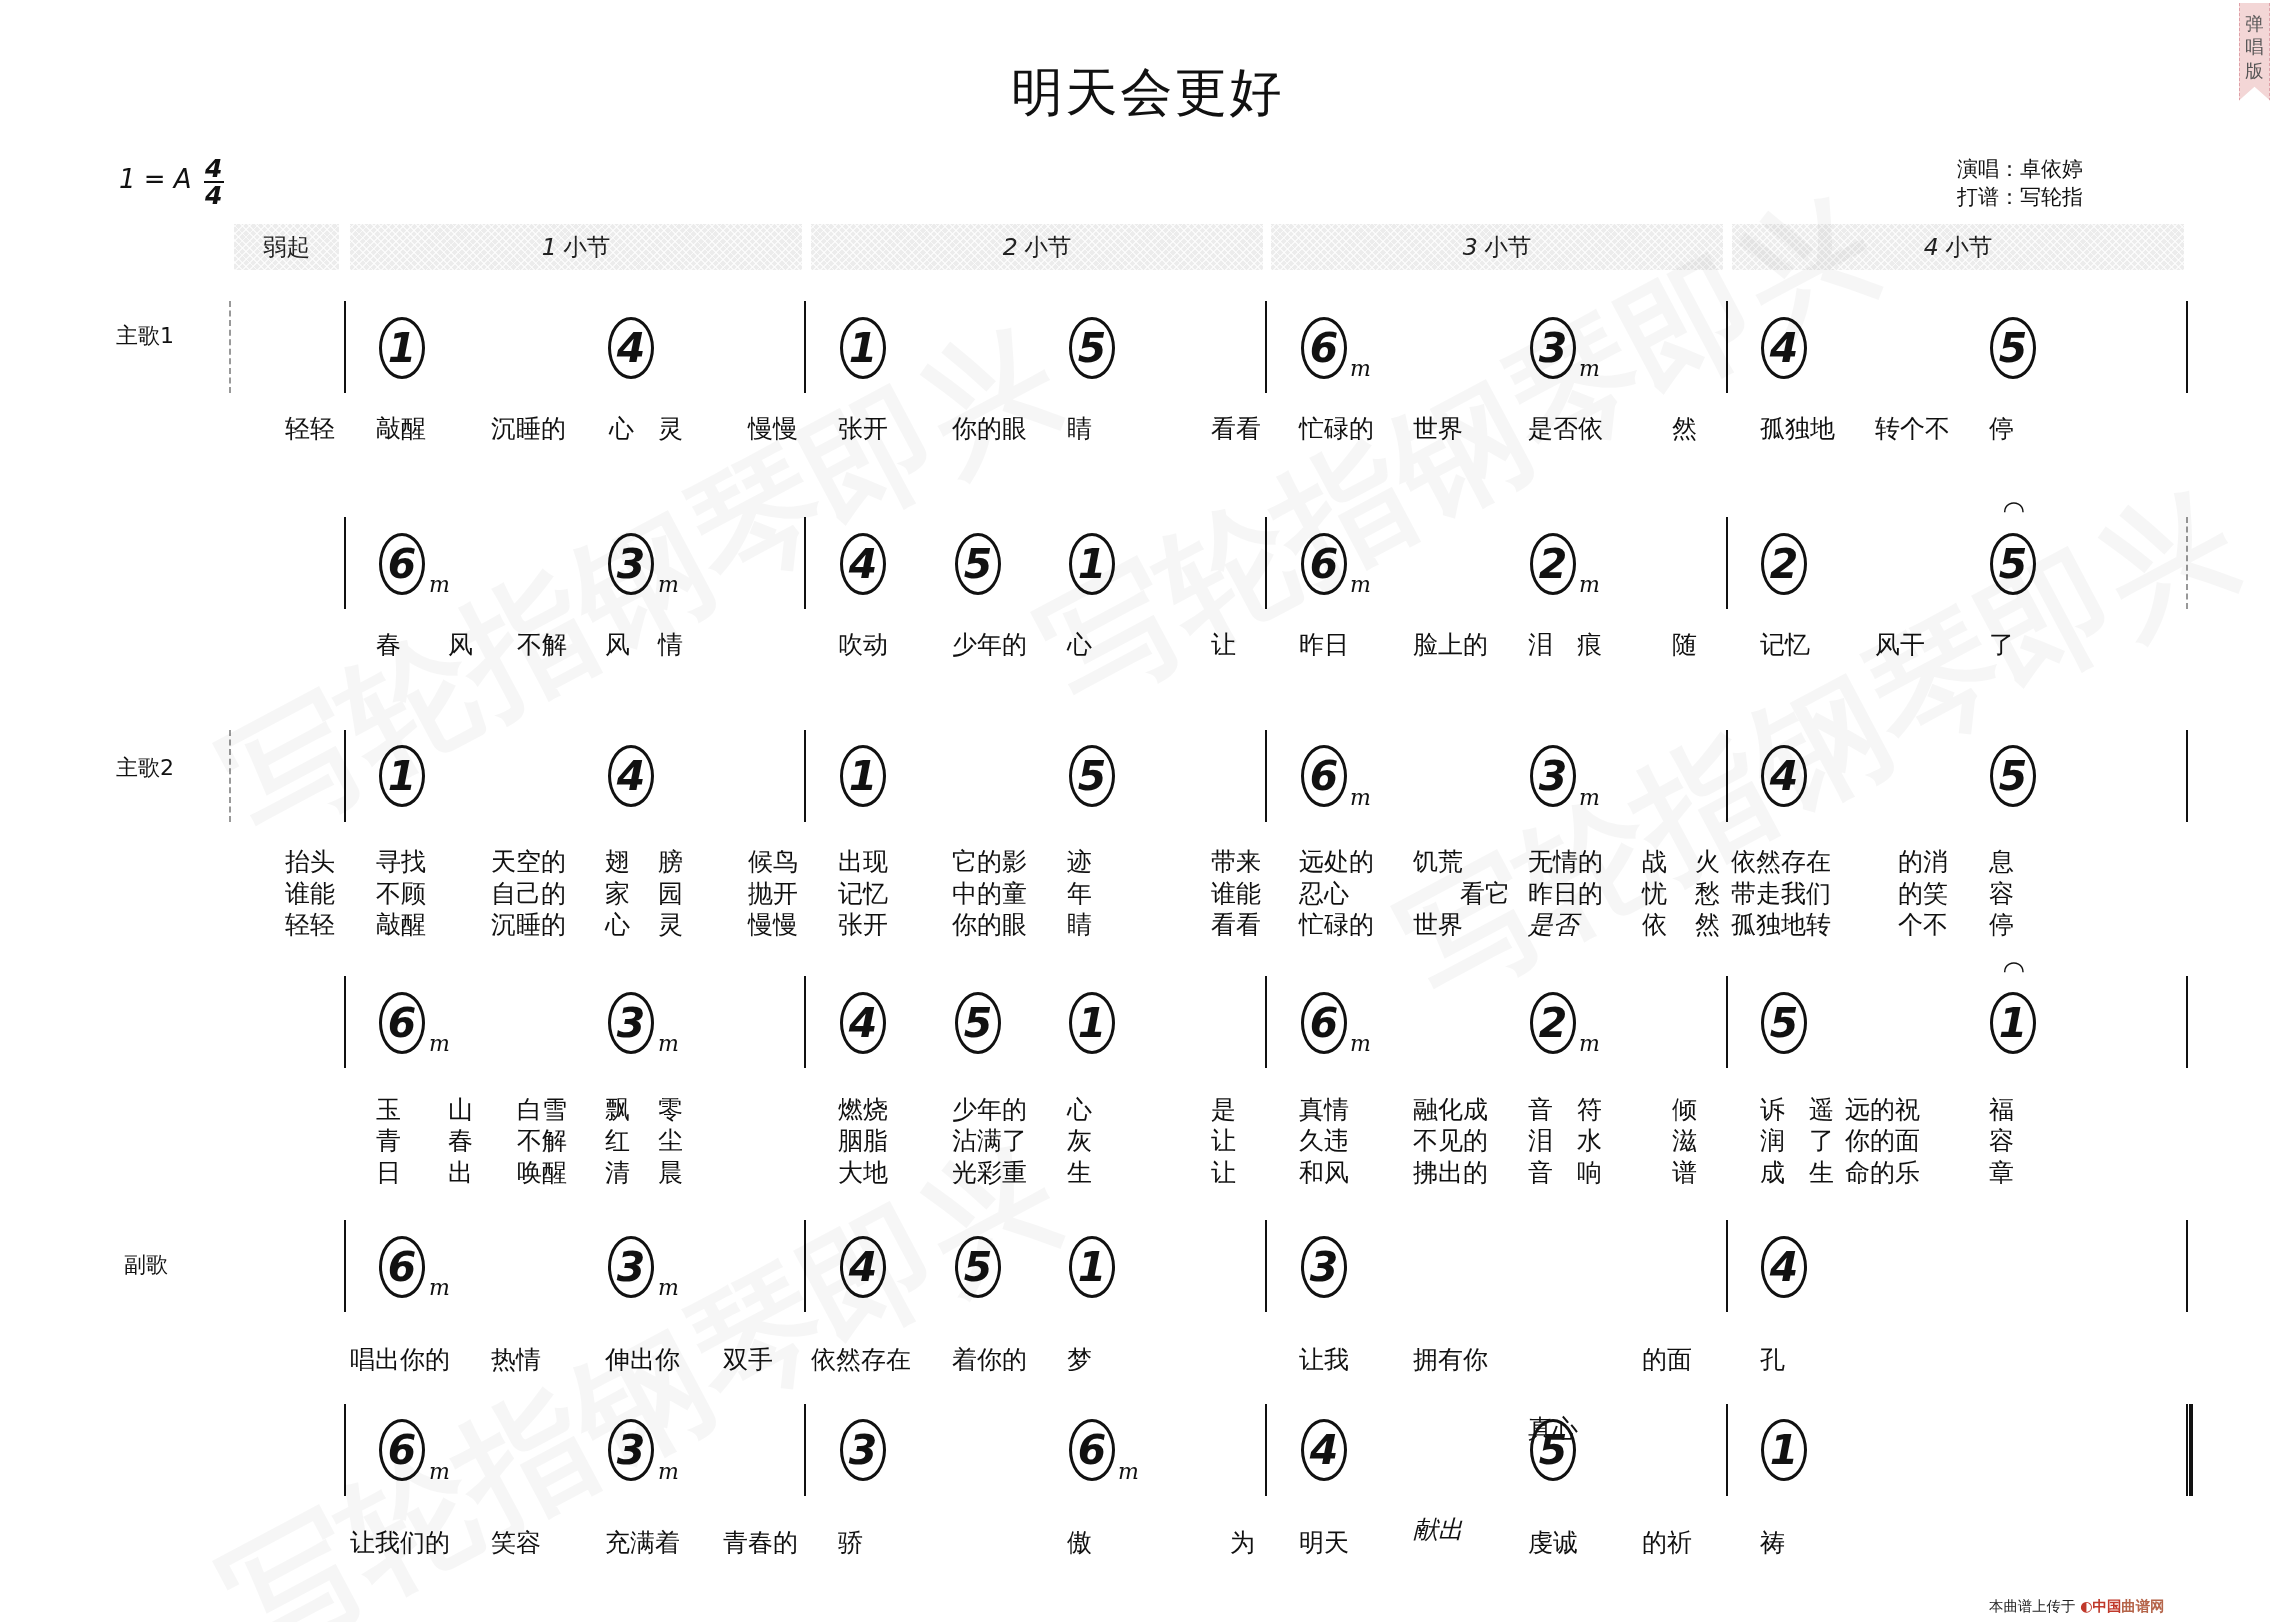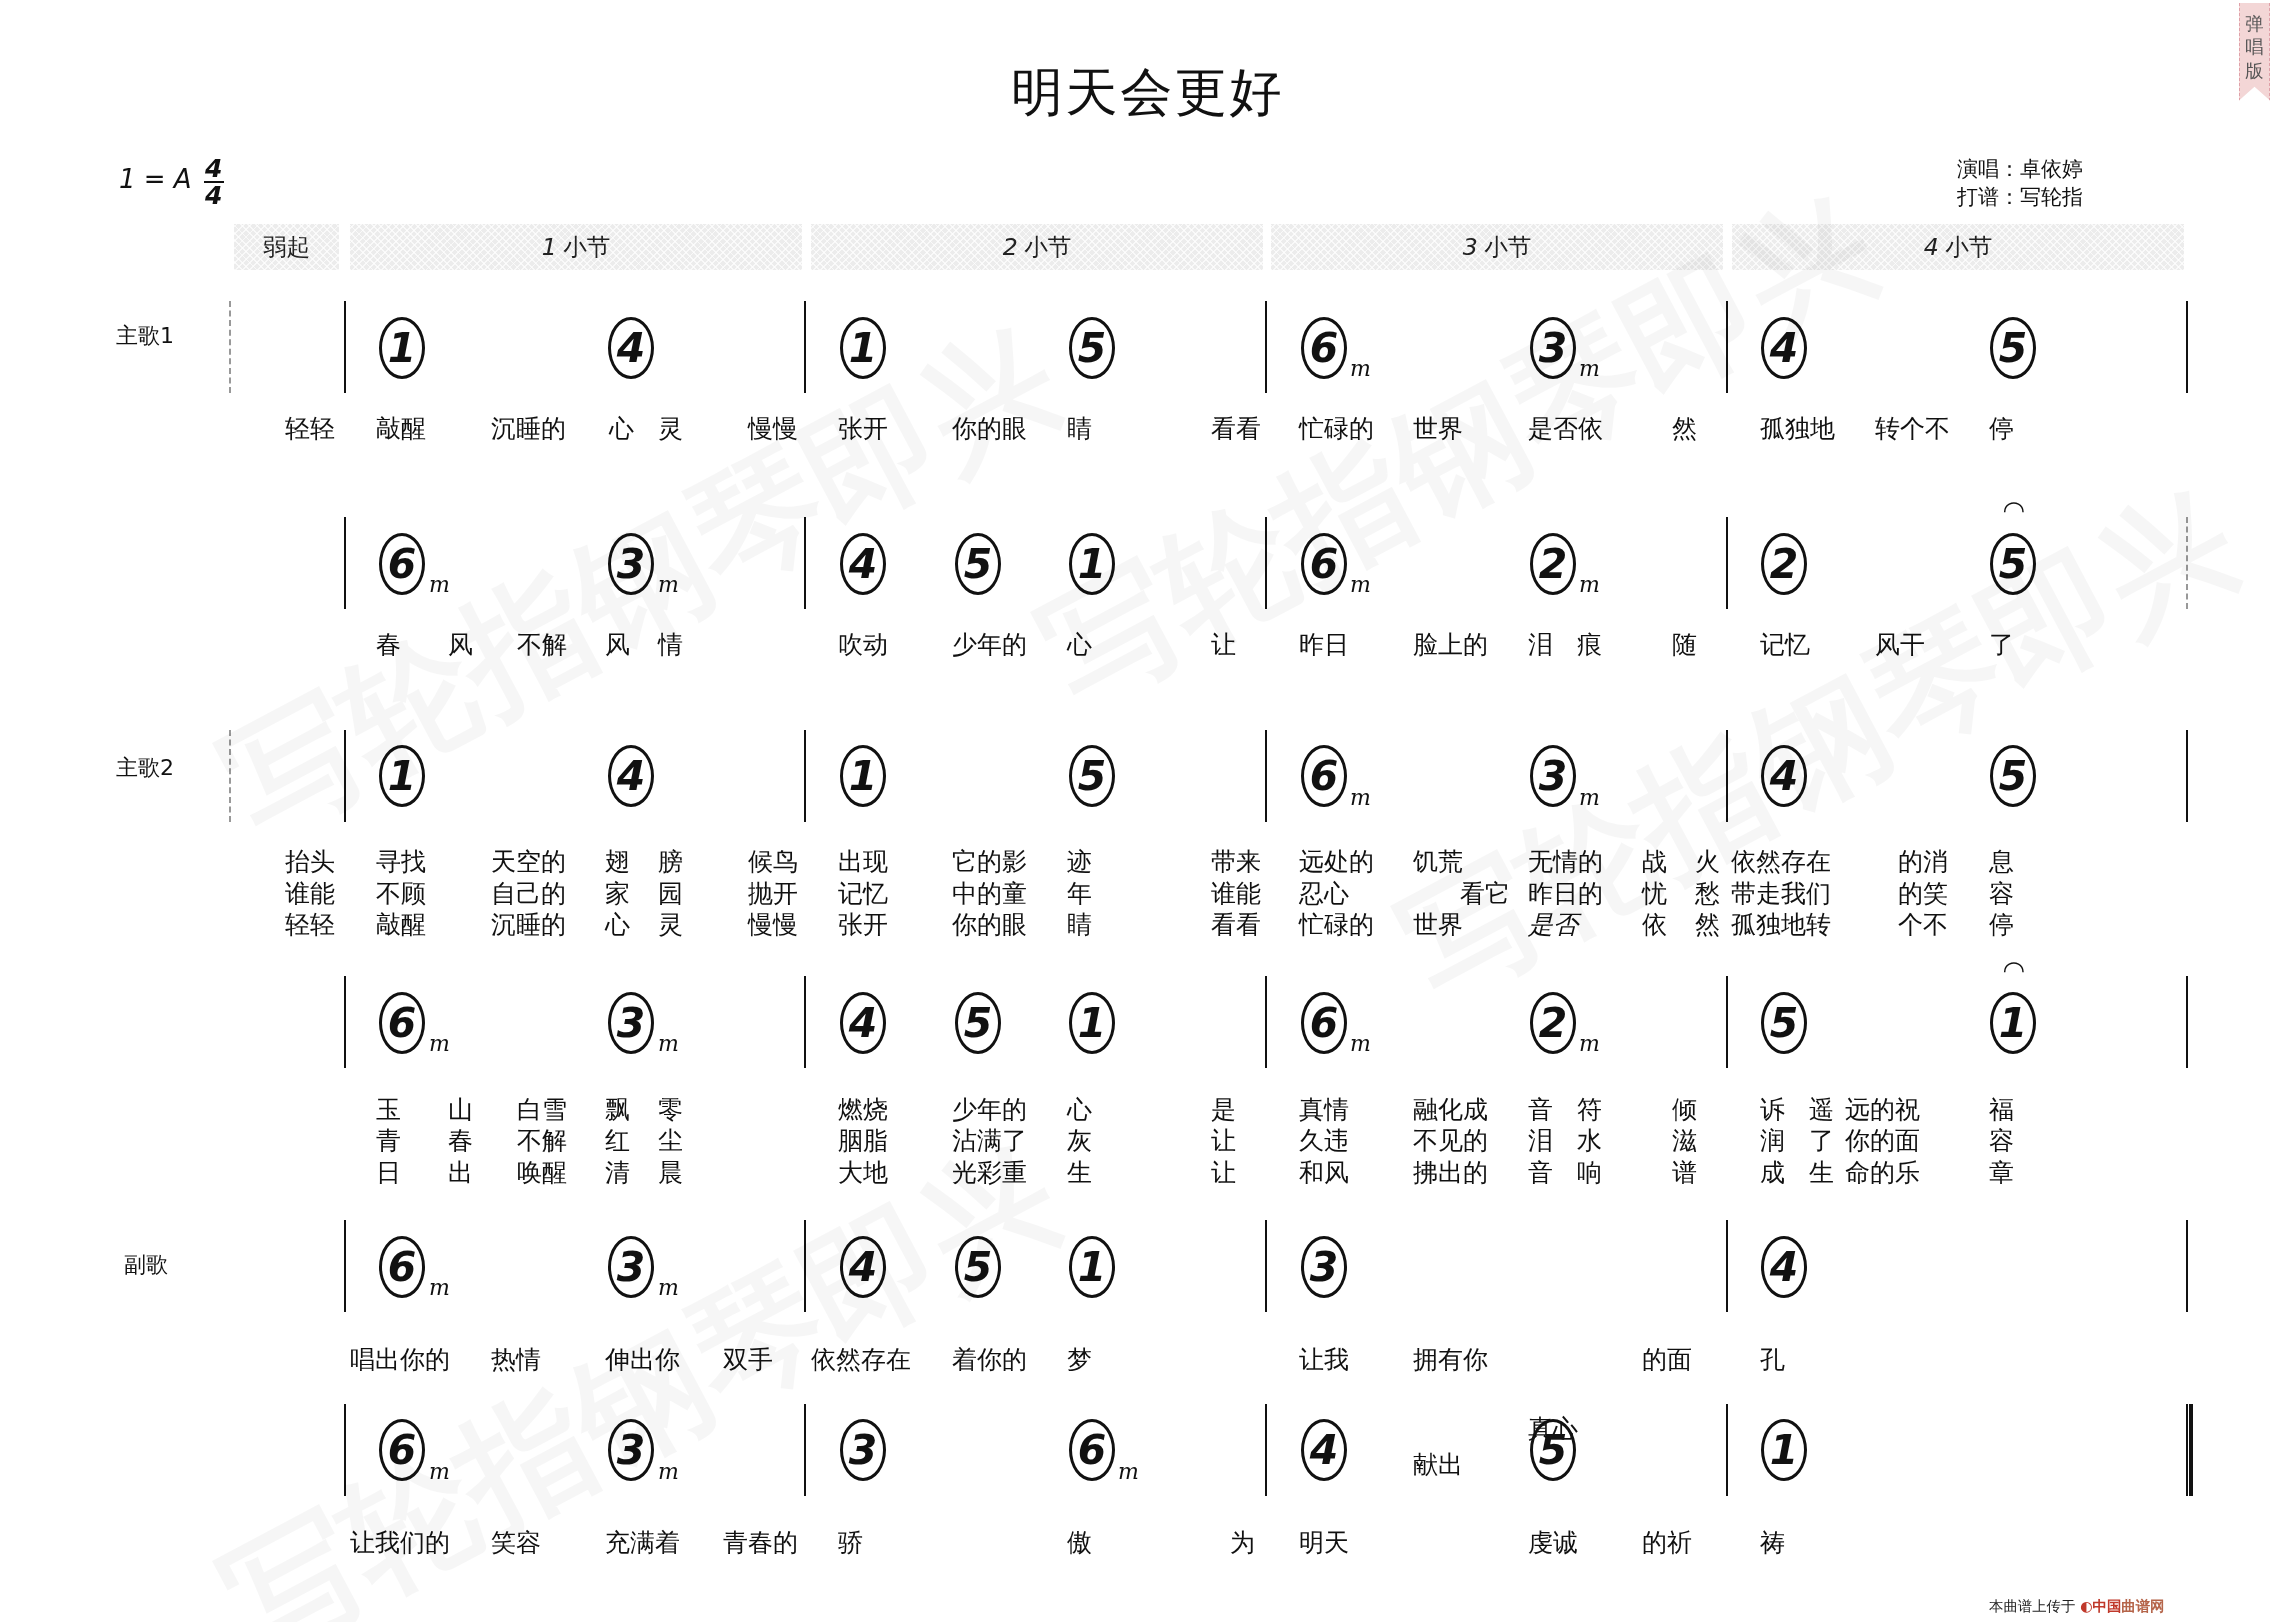--- a/index.html
+++ b/index.html
@@ -333,21 +333,21 @@
     <div class="abs chord" style="left: 1553px; top: 1419px;">5</div>
     <div class="abs chord" style="left: 1784px; top: 1419px;">1</div>
     <div class="abs lyric" style="left: 350px; top: 1526px;">让我们的</div>
     <div class="abs lyric" style="left: 491px; top: 1526px;">笑容</div>
     <div class="abs lyric" style="left: 605px; top: 1526px;">充满着</div>
     <div class="abs lyric" style="left: 723px; top: 1526px;">青春的</div>
     <div class="abs lyric" style="left: 838px; top: 1526px;">骄</div>
     <div class="abs lyric" style="left: 1067px; top: 1526px;">傲</div>
     <div class="abs lyric" style="left: 1230px; top: 1526px;">为</div>
     <div class="abs lyric" style="left: 1299px; top: 1526px;">明天</div>
-    <div class="abs lyric" style="left: 1413px; top: 1448px;">献出</div>
+    <div class="abs lyric" style="left: 1413px; top: 1513px; font-style: italic;">献出</div>
     <div class="abs lyric" style="left: 1528px; top: 1526px;">虔诚</div>
     <div class="abs lyric" style="left: 1642px; top: 1526px;">的祈</div>
     <div class="abs lyric" style="left: 1760px; top: 1526px;">祷</div>
   </div>
 <div id="watermarks">
     <div class="abs watermark" style="left: 196px; top: 720px;">写轮指钢琴即兴</div>
     <div class="abs watermark" style="left: 1014px; top: 589px;">写轮指钢琴即兴</div>
     <div class="abs watermark" style="left: 1374px; top: 883px;">写轮指钢琴即兴</div>
     <div class="abs watermark" style="left: 196px; top: 1538px;">写轮指钢琴即兴</div>
   </div>

